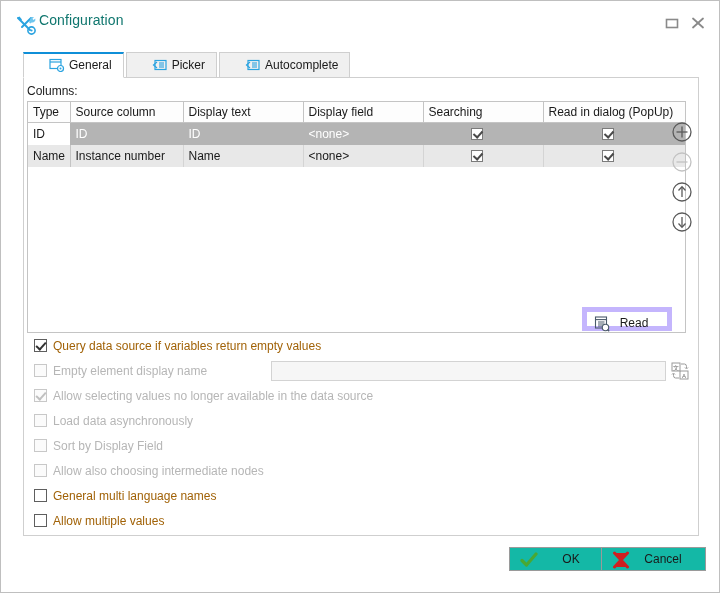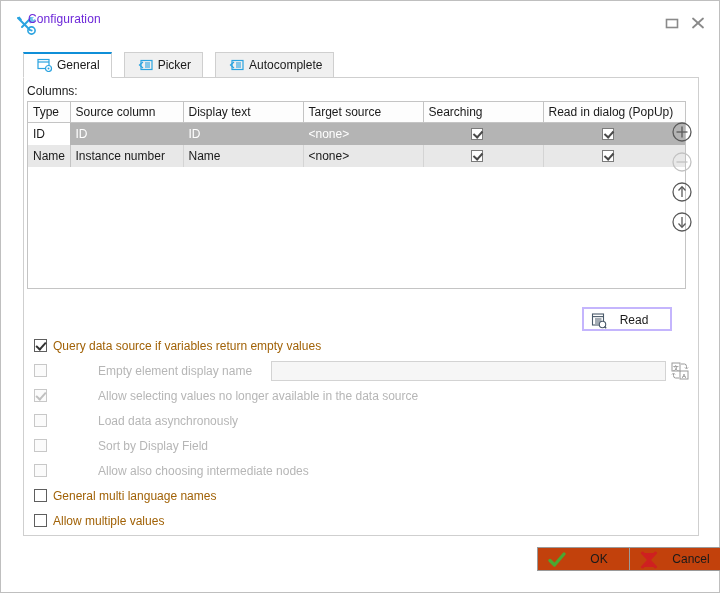--- a/index.html
+++ b/index.html
@@ -32,23 +32,23 @@
     width: 718px; height: 44px;
     box-sizing: border-box;
   }
   .title-icon {
     position: absolute;
     left: 14px; top: 13px;
     width: 22px; height: 22px;
   }
   .title-text {
     position: absolute;
-    left: 27px; top: 11px;
-    font-size: 12px;
-    color: #6d28d9;
+    left: 38px; top: 11px;
+    font-size: 14px;
+    color: #0f766e;
     letter-spacing: 0.1px;
     white-space: nowrap;
   }
   .winbtn {
     position: absolute;
     top: 12px;
     width: 22px; height: 20px;
     cursor: default;
   }
   .winbtn.restore { right: 36px; }
@@ -61,22 +61,22 @@
     left: 22px; top: 51px;
     height: 26px;
   }
   .tab {
     position: relative;
     float: left;
     height: 26px;
     box-sizing: border-box;
     border: 1px solid #cfcfcf;
     background: #f0f0f0;
-    margin-right: 12px;
-    padding: 0 11px 0 13px;
+    margin-right: 2px;
+    padding: 0 11px 0 25px;
     font-size: 12px;
     color: #1a1a1a;
     line-height: 24px;
     white-space: nowrap;
     cursor: default;
   }
   .tab.active {
     background: #ffffff;
     border: 1px solid #cfcfcf;
     border-top: 2px solid #0f8fd8;
@@ -107,21 +107,21 @@
     left: 26px; top: 83px;
     font-size: 12px;
     color: #1a1a1a;
     z-index: 2;
   }
 
   
   .grid {
     position: absolute;
     left: 26px; top: 100px;
-    width: 659px; height: 188px;
+    width: 659px; height: 232px;
     box-sizing: border-box;
     border: 1px solid #c4c4c4;
     background: #ffffff;
     z-index: 2;
     overflow: hidden;
   }
   .grid table {
     border-collapse: collapse;
     width: 100%;
     table-layout: fixed;
@@ -197,21 +197,21 @@
     cursor: default;
   }
   .sidebtn svg { display: block; }
 
   
   .read-btn {
     position: absolute;
     left: 581px; top: 306px;
     width: 90px; height: 24px;
     box-sizing: border-box;
-    border: 2px solid #c4b5fd;
+    border: 5px solid #c4b5fd;
     background: #ffffff;
     z-index: 2;
     cursor: default;
     font-size: 12px;
   }
   .read-btn .r-ico {
     position: absolute;
     left: 7px; top: 4px;
     width: 16px; height: 16px;
   }
@@ -249,21 +249,21 @@
     content: "";
     position: absolute;
     left: 3px; top: 0px;
     width: 4px; height: 8px;
     border: solid #333333;
     border-width: 0 2px 2px 0;
     transform: rotate(42deg);
   }
   .opt.disabled .box.checked::after { border-color: #c0c0c0; }
   .opt .lbl { font-size: 12px; color: #a16207; }
-  .opt.disabled .lbl { color: #b6b6b6; margin-left: 45px; }
+  .opt.disabled .lbl { color: #b6b6b6; }
 
   
   .ee-input {
     position: absolute;
     left: 270px; top: 360px;
     width: 395px; height: 20px;
     box-sizing: border-box;
     border: 1px solid #d3d3d3;
     background: #f6f6f6;
     z-index: 2;
@@ -275,25 +275,24 @@
     z-index: 2;
   }
 
   
   .footer-btn {
     position: absolute;
     top: 546px;
     width: 105px; height: 24px;
     box-sizing: border-box;
     border: 1px solid #9a9a9a;
-    background: #c2410c;
+    background: #14b8a6;
     z-index: 2;
     cursor: default;
     font-size: 12px;
-    margin-left: 28px;
   }
   .footer-btn.ok     { left: 508px; }
   .footer-btn.cancel { left: 600px; }
   .footer-btn .f-ico {
     position: absolute;
     left: 10px; top: 3px;
     width: 18px; height: 18px;
   }
   .footer-btn .f-lbl {
     position: absolute;
@@ -384,21 +383,21 @@
           <col style="width:120px">
         <col style="width:120px">
           <col style="width:120px">
           <col style="width:142px">
       </colgroup>
       <thead>
         <tr>
           <th>Type</th>
           <th>Source column</th>
           <th>Display text</th>
-          <th>Target source</th>
+          <th>Display field</th>
           <th>Searching</th>
           <th>Read in dialog (PopUp)</th>
         </tr>
       </thead>
       <tbody>
         <tr class="row-selected">
           <td class="type-cell">ID</td>
           <td>ID</td>
           <td>ID</td>
           <td>&lt;none&gt;</td>

